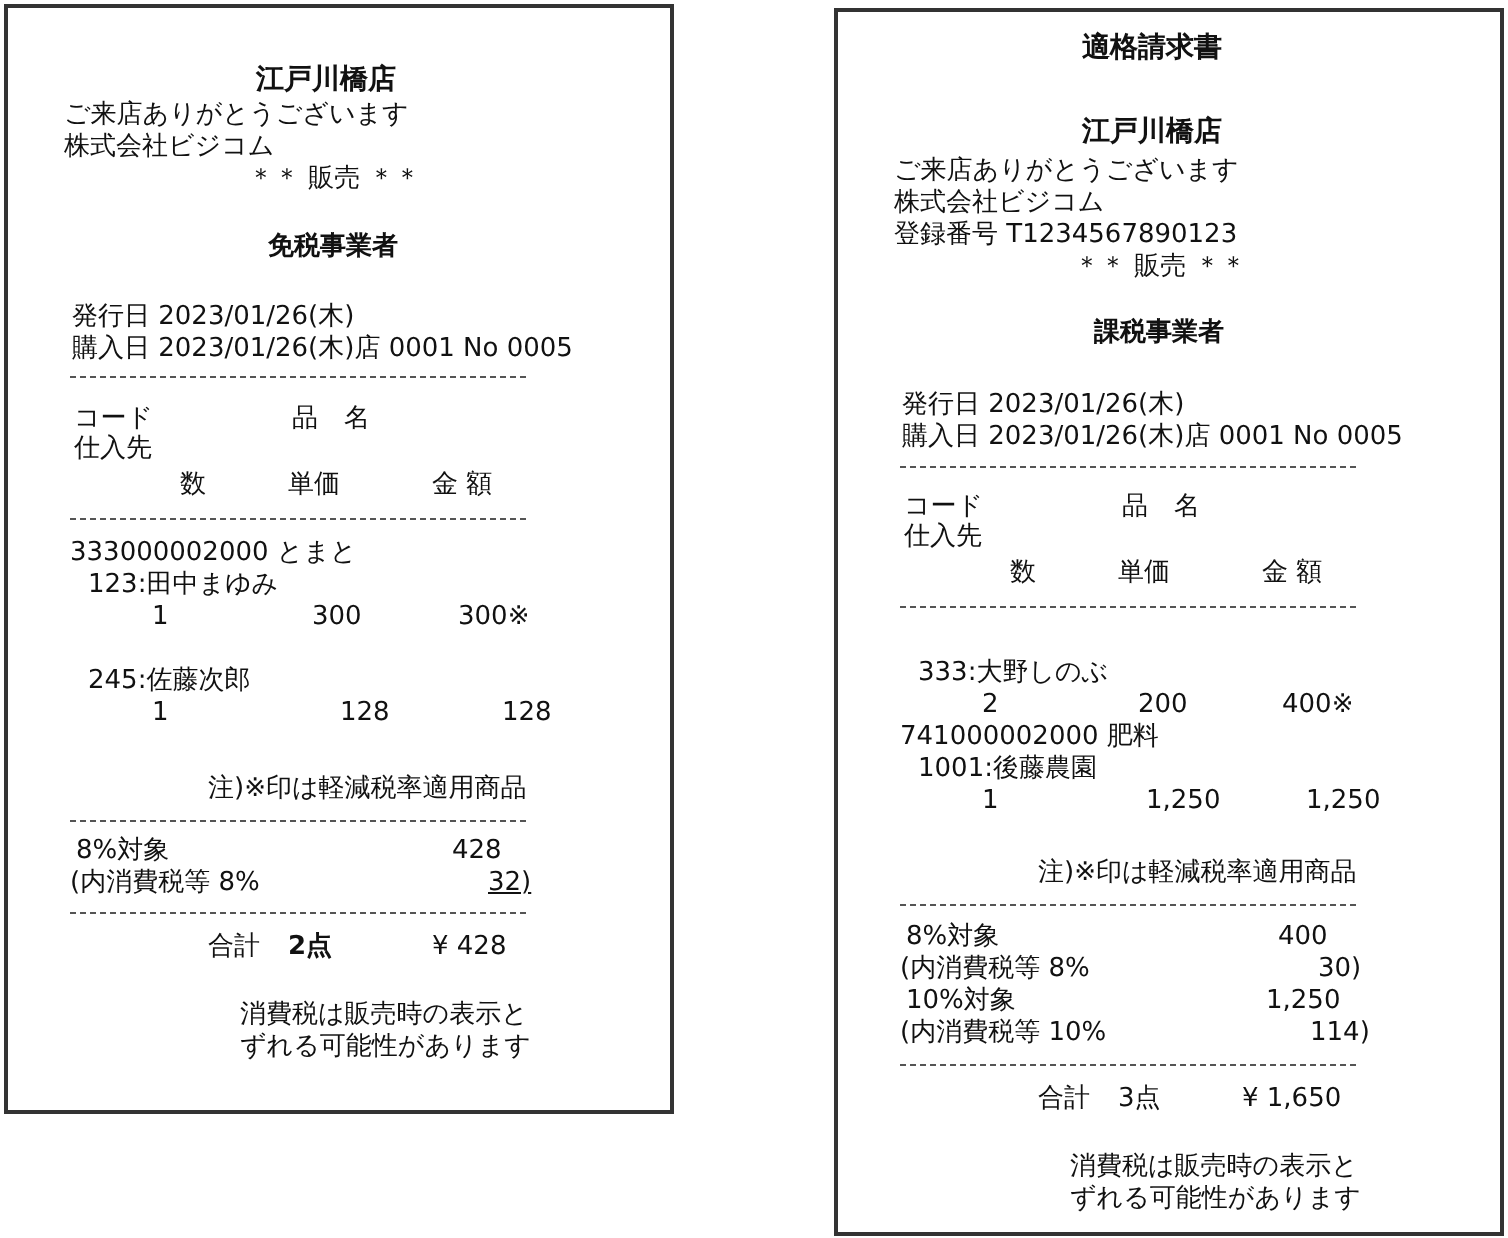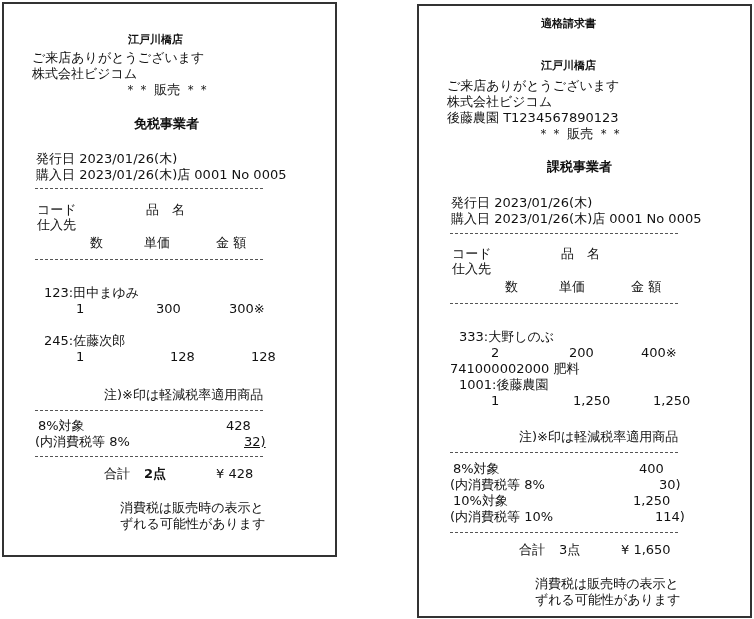--- a/index.html
+++ b/index.html
@@ -3,21 +3,21 @@
 <meta charset="utf-8">
 <style>
   html, body { margin:0; padding:0; background:#ffffff; }
   body { width:754px; height:619px; position:relative; overflow:hidden;
          font-family: "DejaVu Sans", "Liberation Sans", sans-serif; color:#111; }
   .receipt { position:absolute; border:2px solid #333; box-sizing:border-box; background:#fff; }
   #r1 { left:2px; top:2px; width:335px; height:555px; }
   #r2 { left:417px; top:4px; width:335px; height:614px; }
   .line { position:absolute; font-size:13px; line-height:16px; white-space:pre; }
   .bold { font-weight:bold; }
-  .big { font-size:11px; font-weight:bold; }
+  .big { font-size:14px; font-weight:bold; }
   .dash { position:absolute; height:0; border-top:1px dashed #555; }
 </style>
 </head>
 <body>
 
 <div class="receipt" id="r1">
   <div class="line big" style="left:124px;top:28px;">江戸川橋店</div>
   <div class="line" style="left:28px;top:46px;">ご来店ありがとうございます</div>
   <div class="line" style="left:28px;top:62px;">株式会社ビジコム</div>
   <div class="line" style="left:120px;top:78px;">＊＊ 販売 ＊＊</div>
@@ -27,20 +27,21 @@
   <div class="dash" style="left:31px;top:184px;width:228px;"></div>
 
   <div class="line" style="left:33px;top:198px;">コード</div>
   <div class="line" style="left:142px;top:198px;">品　名</div>
   <div class="line" style="left:33px;top:213px;">仕入先</div>
   <div class="line" style="left:86px;top:231px;">数</div>
   <div class="line" style="left:140px;top:231px;">単価</div>
   <div class="line" style="left:212px;top:231px;">金 額</div>
   <div class="dash" style="left:31px;top:255px;width:228px;"></div>
 
+  <div class="line" style="left:31px;top:265px;">333000002000 とまと</div>
   <div class="line" style="left:40px;top:281px;">123:田中まゆみ</div>
   <div class="line" style="left:72px;top:297px;">1</div>
   <div class="line" style="left:152px;top:297px;">300</div>
   <div class="line" style="left:225px;top:297px;">300※</div>
   <div class="line" style="left:40px;top:329px;">245:佐藤次郎</div>
   <div class="line" style="left:72px;top:345px;">1</div>
   <div class="line" style="left:166px;top:345px;">128</div>
   <div class="line" style="left:247px;top:345px;">128</div>
 
   <div class="line" style="left:100px;top:383px;">注)※印は軽減税率適用商品</div>
@@ -55,21 +56,21 @@
   <div class="line" style="left:212px;top:462px;">¥ 428</div>
   <div class="line" style="left:116px;top:496px;">消費税は販売時の表示と</div>
   <div class="line" style="left:116px;top:512px;">ずれる可能性があります</div>
 </div>
 
 <div class="receipt" id="r2">
   <div class="line big" style="left:122px;top:10px;">適格請求書</div>
   <div class="line big" style="left:122px;top:52px;">江戸川橋店</div>
   <div class="line" style="left:28px;top:72px;">ご来店ありがとうございます</div>
   <div class="line" style="left:28px;top:88px;">株式会社ビジコム</div>
-  <div class="line" style="left:28px;top:104px;">後藤農園 T1234567890123</div>
+  <div class="line" style="left:28px;top:104px;">登録番号 T1234567890123</div>
   <div class="line" style="left:118px;top:120px;">＊＊ 販売 ＊＊</div>
   <div class="line bold" style="left:128px;top:153px;">課税事業者</div>
   <div class="line" style="left:32px;top:189px;">発行日 2023/01/26(木)</div>
   <div class="line" style="left:32px;top:205px;">購入日 2023/01/26(木)店 0001 No 0005</div>
   <div class="dash" style="left:31px;top:227px;width:228px;"></div>
 
   <div class="line" style="left:33px;top:240px;">コード</div>
   <div class="line" style="left:142px;top:240px;">品　名</div>
   <div class="line" style="left:33px;top:255px;">仕入先</div>
   <div class="line" style="left:86px;top:273px;">数</div>

